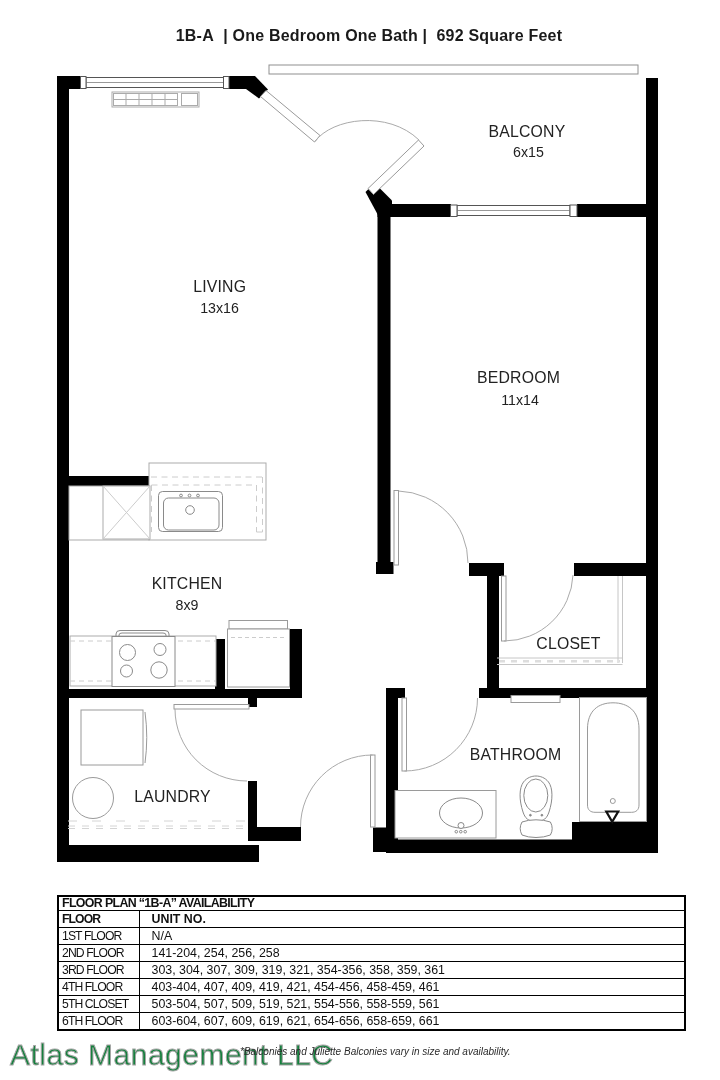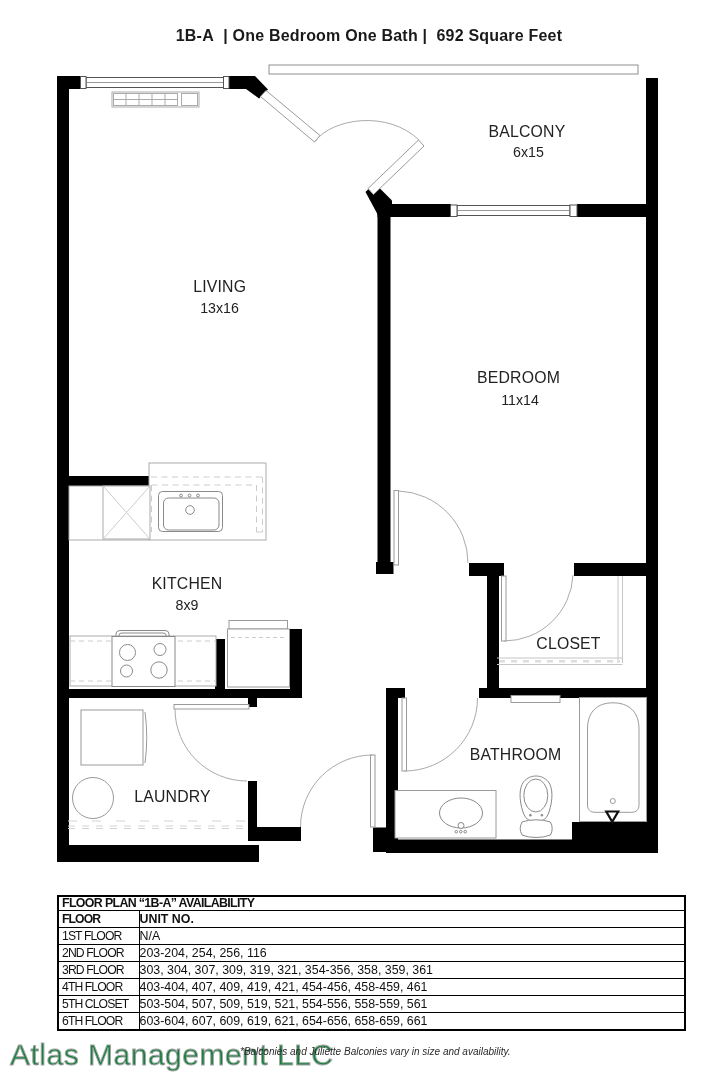--- a/index.html
+++ b/index.html
@@ -4,21 +4,21 @@
 <style>
   html,body{margin:0;padding:0;background:#fff;width:720px;height:1080px;overflow:hidden;}
   body{font-family:"Liberation Sans", sans-serif;position:relative;}
   .title{position:absolute;top:27px;left:9px;width:720px;text-align:center;font-size:16px;font-weight:bold;color:#1a1a1a;letter-spacing:0.2px;}
   svg text{font-family:"Liberation Sans", sans-serif;fill:#222;}
   .lbl{font-size:15.8px;letter-spacing:0.2px;}
   .dim{font-size:14.2px;letter-spacing:0px;}
   .tblwrap{position:absolute;left:57px;top:895px;border-radius:17px;}
   table{border-collapse:collapse;table-layout:fixed;width:629px;border:2px solid #000;}
   td{border:1px solid #000;font-size:12.2px;color:#111;padding:0 0 0 3px;height:16px;line-height:16px;white-space:nowrap;overflow:hidden;letter-spacing:-0.9px;}
-  td+td{letter-spacing:0px;font-size:12.4px;padding-left:0;}
+  td+td{letter-spacing:0px;font-size:12.4px;padding-left:12px;}
   tr.h1 td{height:13px;line-height:13px;font-size:12.4px;letter-spacing:-0.65px;}
   .b{font-weight:bold;}
   .wm{position:absolute;left:10px;top:1038px;font-size:30px;color:#15803d;letter-spacing:0.5px;-webkit-text-stroke:0.95px #a6a6a6;white-space:nowrap;}
   .fn{position:absolute;left:240px;top:1046px;font-size:10px;font-style:italic;color:#2b2b2b;white-space:nowrap;}
 </style>
 </head>
 <body>
 
 <div class="title">1B-A&nbsp; | One Bedroom One Bath |&nbsp; 692 Square Feet</div>
 
@@ -279,21 +279,21 @@
  <tr>
           <td class="b">FLOOR</td>
           <td class="b">UNIT NO.</td>
         </tr>
  <tr>
           <td>1ST FLOOR</td>
           <td>N/A</td>
         </tr>
  <tr>
           <td>2ND FLOOR</td>
-          <td>203-204, 254, 256, 116</td>
+          <td>141-204, 254, 256, 258</td>
         </tr>
  <tr>
           <td>3RD FLOOR</td>
           <td>303, 304, 307, 309, 319, 321, 354-356, 358, 359, 361</td>
         </tr>
  <tr>
           <td>4TH FLOOR</td>
           <td>403-404, 407, 409, 419, 421, 454-456, 458-459, 461</td>
         </tr>
  <tr>

